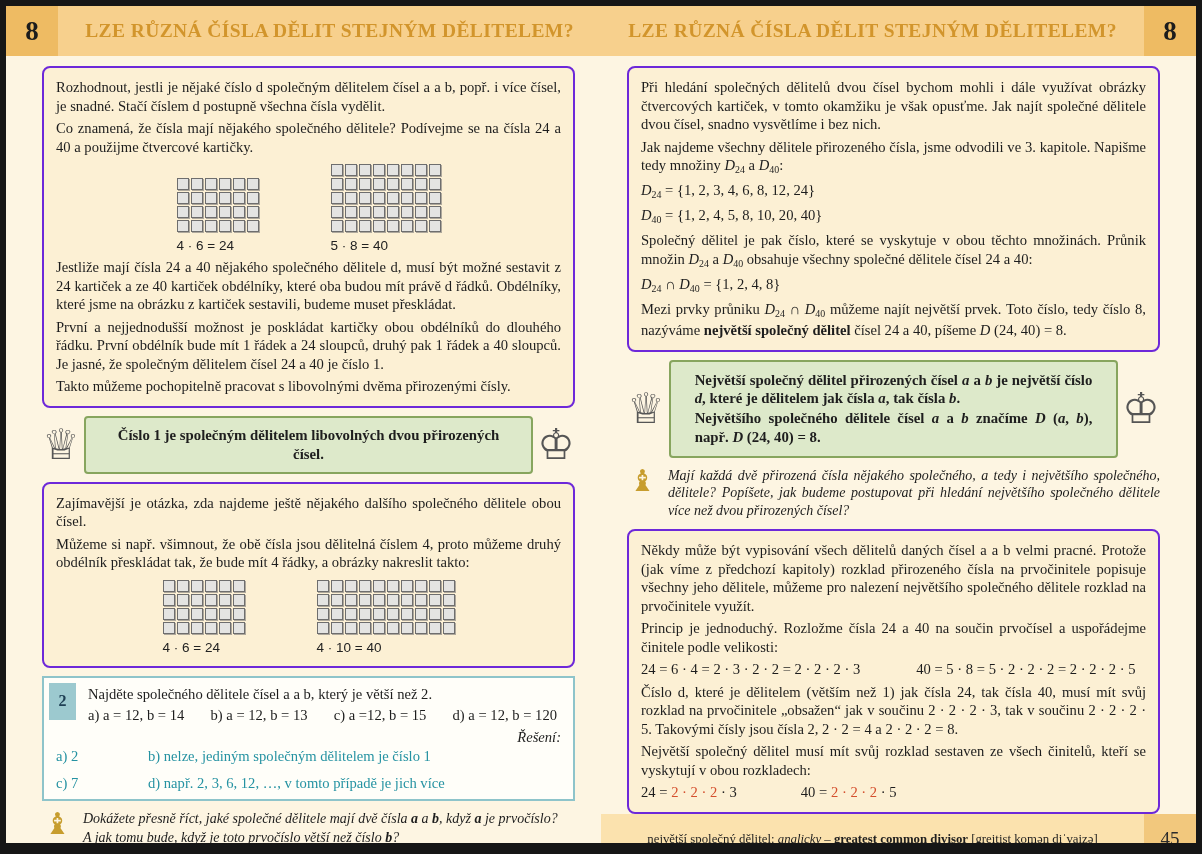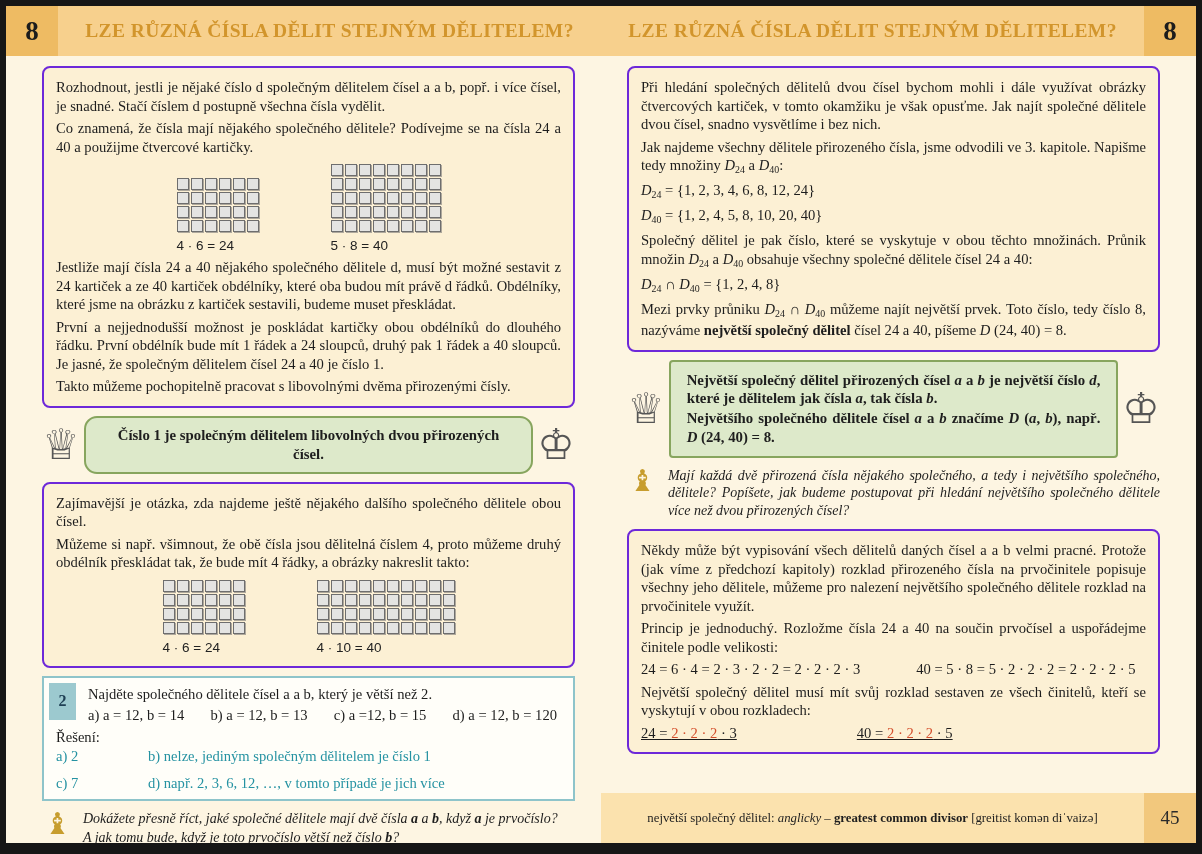--- a/index.html
+++ b/index.html
@@ -34,38 +34,38 @@
   .fig{ text-align:left; }
   .cardgrid{ display:grid; gap:2px; justify-content:center; }
   .cardgrid .cell{ width:12px; height:12px; background:#e4e4e2; border:1px solid #6e6e6e;
      box-shadow:1px 1px 0 rgba(110,110,110,.55); }
   .caption{ font-family:"Liberation Sans","DejaVu Sans",sans-serif; font-size:13.5px; margin-top:5px; color:#222; }
 
   
   .rule-row{ display:flex; align-items:center; gap:4px; margin:8px 0; }
   .piece-lg{ font-family:"DejaVu Sans",sans-serif; font-size:42px; line-height:1; color:#555; flex:0 0 auto; }
   .greenbar{ flex:1; background:#dde9ca; border:2px solid #87a55e; border-radius:4px;
-    padding:8px 16px; font-weight:bold; font-size:14.8px; color:#1e1e1e; }
-  .greenbar.center{ text-align:center;border-radius:13px; }
+    padding:8px 24px; font-weight:bold; font-size:14.8px; color:#1e1e1e; }
+  .greenbar.center{ text-align:center; }
   .greenbar p{ margin:1px 0; text-align:justify; }
 
   
   .question{ display:flex; gap:12px; margin:8px 0 0 0; align-items:flex-start; }
   .piece-sm{ font-family:"DejaVu Sans",sans-serif; font-size:30px; line-height:1; color:#c79d2e; flex:0 0 auto; margin-left:2px; }
   .q-text{ flex:1; font-style:italic; font-size:14px; }
   .q-text p{ text-align:justify; margin:1px 0; }
 
   
   .exercise{ position:relative; background:#fffef9; border:2px solid #8ec4ca; margin-top:8px;
     padding:7px 12px 7px 12px; }
   .ex-badge{ position:absolute; left:5px; top:5px; width:27px; height:37px; background:#9cc9cf;
     display:flex; align-items:center; justify-content:center; font-weight:bold; font-size:16px; color:#1f4055; }
   .ex-task{ padding-left:32px; }
   .ex-options{ padding-left:32px; display:flex; justify-content:space-between; margin-top:3px; padding-right:4px; }
-  .ex-sol-label{ margin-top:3px; }
+  .ex-sol-label{ font-style:italic; margin-top:3px;text-align:right; }
   .ex-answers{ display:grid; grid-template-columns:92px 1fr; row-gap:8px; color:#2592a2; margin-top:1px; }
 
   
   .pg-footer{ height:50px; background:#fbe2ae; display:flex; flex:0 0 auto; align-items:stretch; }
   .folio{ width:52px; background:#f2c87d; display:flex; align-items:center; justify-content:center;
     font-size:19px; color:#2b2b2b; }
   .vocab{ flex:1; display:flex; flex-direction:column; justify-content:center; text-align:center;
     font-size:12.8px; color:#1e1e1e; line-height:1.45; }
 </style>
 </head>
@@ -322,22 +322,23 @@
         </div>
       </div>
 
       <div class="box" style="margin-top:8px;">
         <p>Někdy může být vypisování všech dělitelů daných čísel a a b velmi pracné. Protože (jak víme z předchozí kapitoly) rozklad přirozeného čísla na prvočinitele popisuje všechny jeho dělitele, můžeme pro nalezení největšího společného dělitele rozklad na prvočinitele využít.</p>
         <p>Princip je jednoduchý. Rozložme čísla 24 a 40 na součin prvočísel a uspořádejme činitele podle velikosti:</p>
         <p class="mathline" style="display:flex; gap:56px;">
           <span>24 = 6 · 4 = 2 · 3 · 2 · 2 = 2 · 2 · 2 · 3</span>
           <span>40 = 5 · 8 = 5 · 2 · 2 · 2 = 2 · 2 · 2 · 5</span>
         </p>
+        <p>Číslo d, které je dělitelem (větším než 1) jak čísla 24, tak čísla 40, musí mít svůj rozklad na prvočinitele „obsažen“ jak v součinu 2 · 2 · 2 · 3, tak v součinu 2 · 2 · 2 · 5. Takovými čísly jsou čísla 2, 2 · 2 = 4 a 2 · 2 · 2 = 8.</p>
         <p>Největší společný dělitel musí mít svůj rozklad sestaven ze všech činitelů, kteří se vyskytují v obou rozkladech:</p>
-        <p class="mathline" style="display:flex; gap:120px;text-decoration:underline;">
+        <p class="mathline" style="display:flex; gap:64px;">
           <span><span>24 = </span><span class="red">2 · 2 · 2</span><span> · 3</span></span>
           <span><span>40 = </span><span class="red">2 · 2 · 2</span><span> · 5</span></span>
         </p>
       </div>
     </div>
 
     <div class="pg-footer">
       <div class="vocab">
         <span><span>největší společný dělitel: </span><span class="i">anglicky</span><span> – </span><span class="b">greatest common divisor</span><span> [greitist komən diˈvaizə]</span></span>
 

